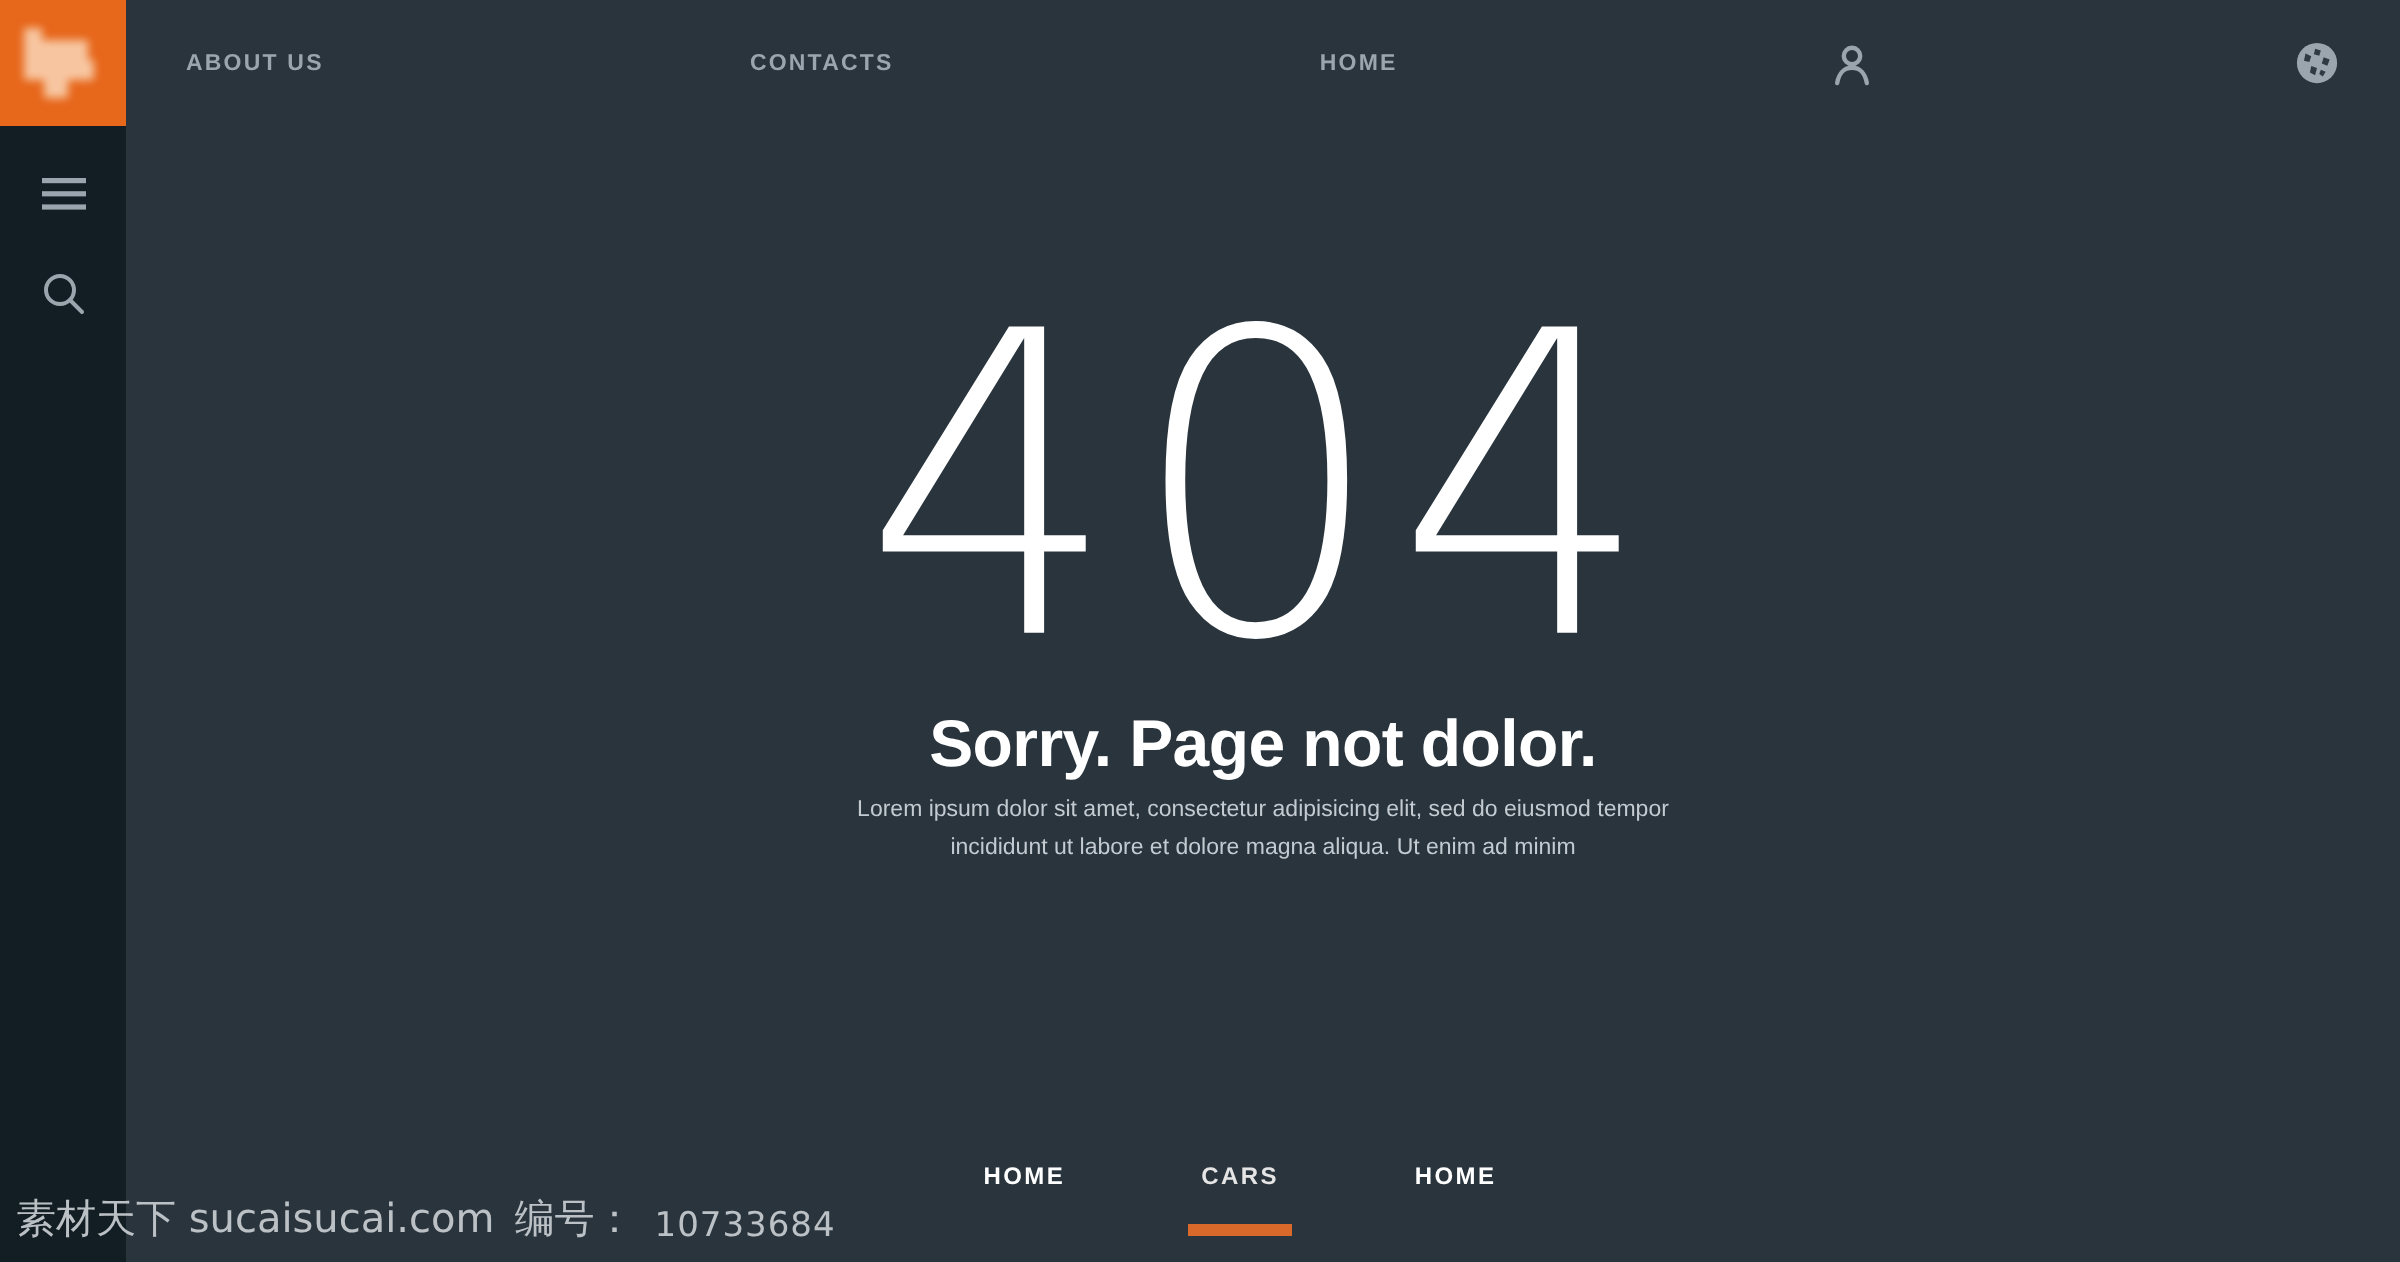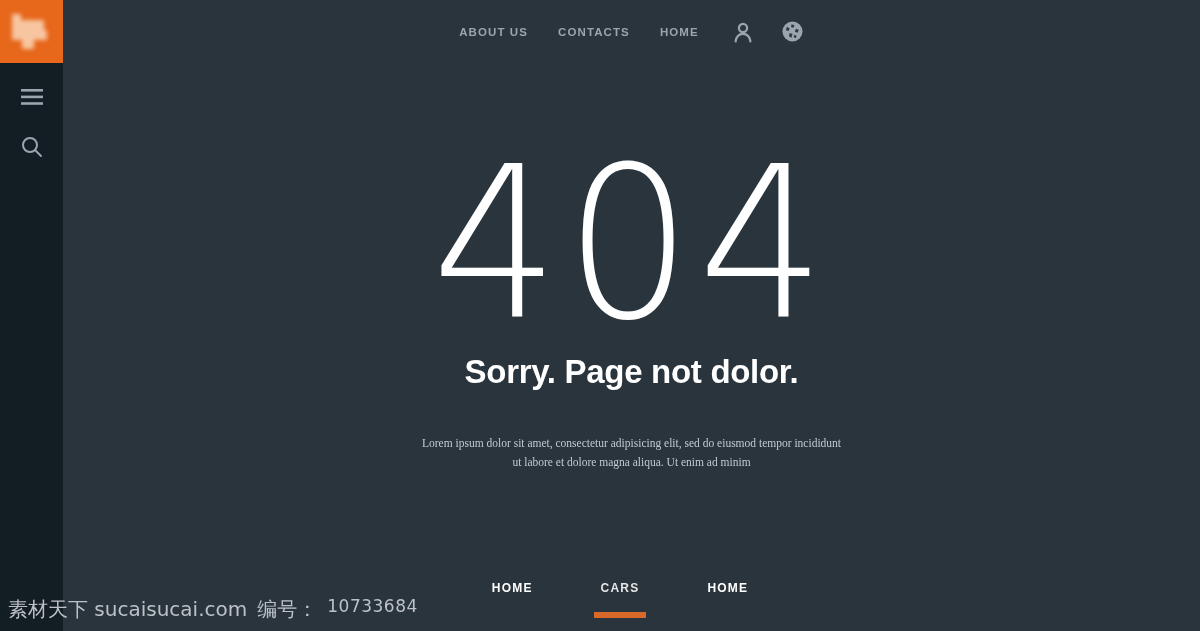--- a/index.html
+++ b/index.html
@@ -81,21 +81,21 @@
 
   
   .topnav {
     position: absolute;
     top: 0;
     left: 63px;
     right: 0;
     height: 63px;
     display: flex;
     align-items: center;
-    justify-content: center;
+    justify-content: space-between;
     padding-right: 30px;
     box-sizing: border-box;
     z-index: 4;
   }
   .topnav a.navlink {
     color: #9aa5ad;
     font-size: 11.5px;
     font-weight: bold;
     letter-spacing: 1.1px;
     text-decoration: none;
@@ -142,26 +142,26 @@
     font-size: 33px;
     line-height: 40px;
     color: #ffffff;
     font-weight: bold;
     letter-spacing: -0.3px;
   }
   .err-text {
     position: absolute;
     left: 50%;
     transform: translateX(-50%);
-    top: 434px;
+    top: 396px;
     width: 420px;
     font-size: 11.5px;
     line-height: 19px;
     color: #c3cad0;
-    font-family: Liberation Serif, serif;
+    font-family: Liberation Sans, sans-serif;
   }
 
   
   .bottomnav {
     position: absolute;
     left: 63px;
     bottom: 0;
     width: 1114px;
     height: 60px;
     display: flex;
@@ -192,21 +192,21 @@
     height: 6px;
     background: #d9692a;
   }
 
   
   .watermark {
     position: absolute;
     left: 8px;
     bottom: 8px;
     display: flex;
-    align-items: flex-start;
+    align-items: flex-end;
     gap: 10px;
     z-index: 20;
     font-family: "DejaVu Sans", sans-serif;
     color: #c9ced2;
     font-size: 20px;
     white-space: nowrap;
     opacity: 0.92;
   }
   .watermark .wm-num { font-size: 17px; letter-spacing: 0.5px; }
 </style>

